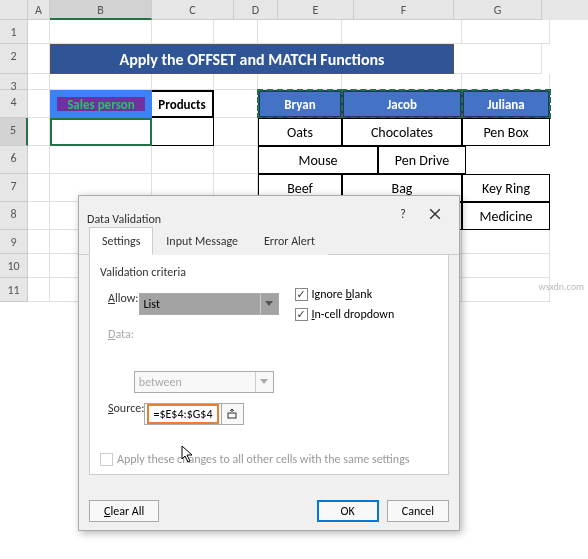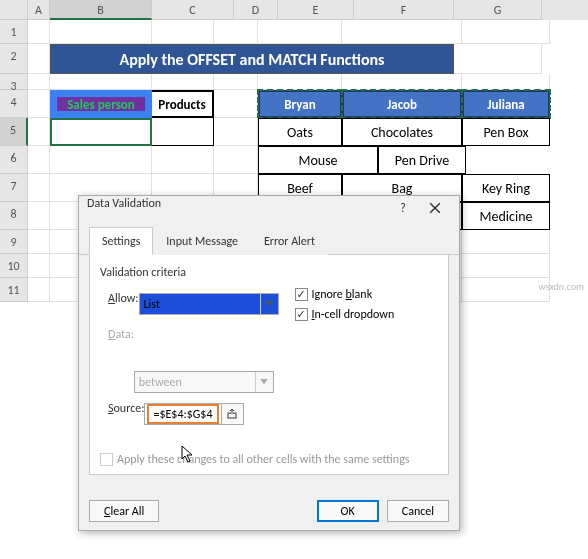--- a/index.html
+++ b/index.html
@@ -20,34 +20,34 @@
 .row2 { height: 30px; }
 .banner { background: #2F5597; color: #fff; font-weight: bold; font-size: 16px; border: 1px solid #555; }
 .hdr-purple { background: #7030A0; color: #22c55e; font-weight: bold; border: 7px solid #3b82f6; }
 .hdr-white { background: #fff; color: #000; font-weight: bold; border: 2px solid #000; border-left: none; }
 .hdr-blue { background: #4472C4; color: #fff; font-weight: bold; border: 2px solid #203864; }
 .tbl { border: 1px solid #000; font-size: 14px; text-align: center; }
 .active-cell { border: 2px solid #217346; position: relative; }
 .marq { outline: 2px dashed #217346; outline-offset: -1px; }
 
 .dialog { position: absolute; left: 78px; top: 195px; width: 382px; height: 336px; background: #f0f0f0; border: 1px solid #aaa; box-shadow: 2px 2px 8px rgba(0,0,0,.3); font-size: 12px; }
-.titlebar { height: 30px; display: flex; align-items: flex-start; padding: 0 8px; }
+.titlebar { height: 30px; display: flex; align-items: flex-end; padding: 0 8px; }
 .titlebar-title { flex: 1; font-size: 12px; color: #333; }
 .titlebar-btn { width: 32px; height: 24px; display: flex; align-items: center; justify-content: center; color: #333; }
 .titlebar-btn svg { width: 12px; height: 12px; }
 .tabs { display: flex; padding-left: 10px; border-bottom: 1px solid #ccc; }
 .tab { padding: 6px 12px; font-size: 12px; color: #333; background: #f0f0f0; border: 1px solid transparent; border-bottom: none; position: relative; top: 1px; }
 .tab.active { background: #fff; border-color: #ccc; border-bottom: 1px solid #fff; }
 .tab-body { background: #fff; margin: 0 10px 10px; padding: 10px 10px 4px; border: 1px solid #ccc; border-top: none; height: 220px; position: relative; }
 .criteria-label { font-size: 12px; color: #333; margin-bottom: 6px; }
 .field-row { display: flex; align-items: center; margin-bottom: 6px; }
 .field-col { display: flex; flex-direction: row; margin-left: 8px; }
 .lbl { font-size: 12px; color: #333; }
 .lbl.disabled { color: #aaa; }
-.combo { width: 140px; height: 22px; border: 1px solid #aaa; background: #1d4ed8; display: flex; align-items: center; padding: 0 4px; font-size: 12px; margin-top: 2px; position: relative; }
+.combo { width: 140px; height: 22px; border: 1px solid #aaa; background: #a3a3a3; display: flex; align-items: center; padding: 0 4px; font-size: 12px; margin-top: 2px; position: relative; }
 .combo.disabled { color: #aaa; background: #f8f8f8; margin-top: 44px; }
 .combo-arrow { position: absolute; right: 0; top: 0; width: 18px; height: 20px; border-left: 1px solid #ccc; display: flex; align-items: center; justify-content: center; }
 .chk-col { margin-left: 16px; display: flex; flex-direction: column; gap: 6px; margin-top: 2px; }
 .chk { display: flex; align-items: center; gap: 4px; font-size: 12px; }
 .chk-box { width: 13px; height: 13px; border: 1px solid #888; background: #fff; display: flex; align-items: center; justify-content: center; }
 .chk-box.checked::after { content: "✓"; font-size: 11px; color: #333; line-height: 1; }
 .src-row { display: flex; margin-top: 2px; }
 .src-input { flex: 1; height: 22px; border: 1px solid #aaa; background: #fff; display: flex; align-items: center; padding: 0 2px; }
 .src-hl { border: 2px solid #ED7D31; padding: 1px 4px; background: #fff; font-size: 12px; }
 .range-btn { width: 22px; height: 22px; border: 1px solid #aaa; border-left: none; background: #f8f8f8; display: flex; align-items: center; justify-content: center; }

